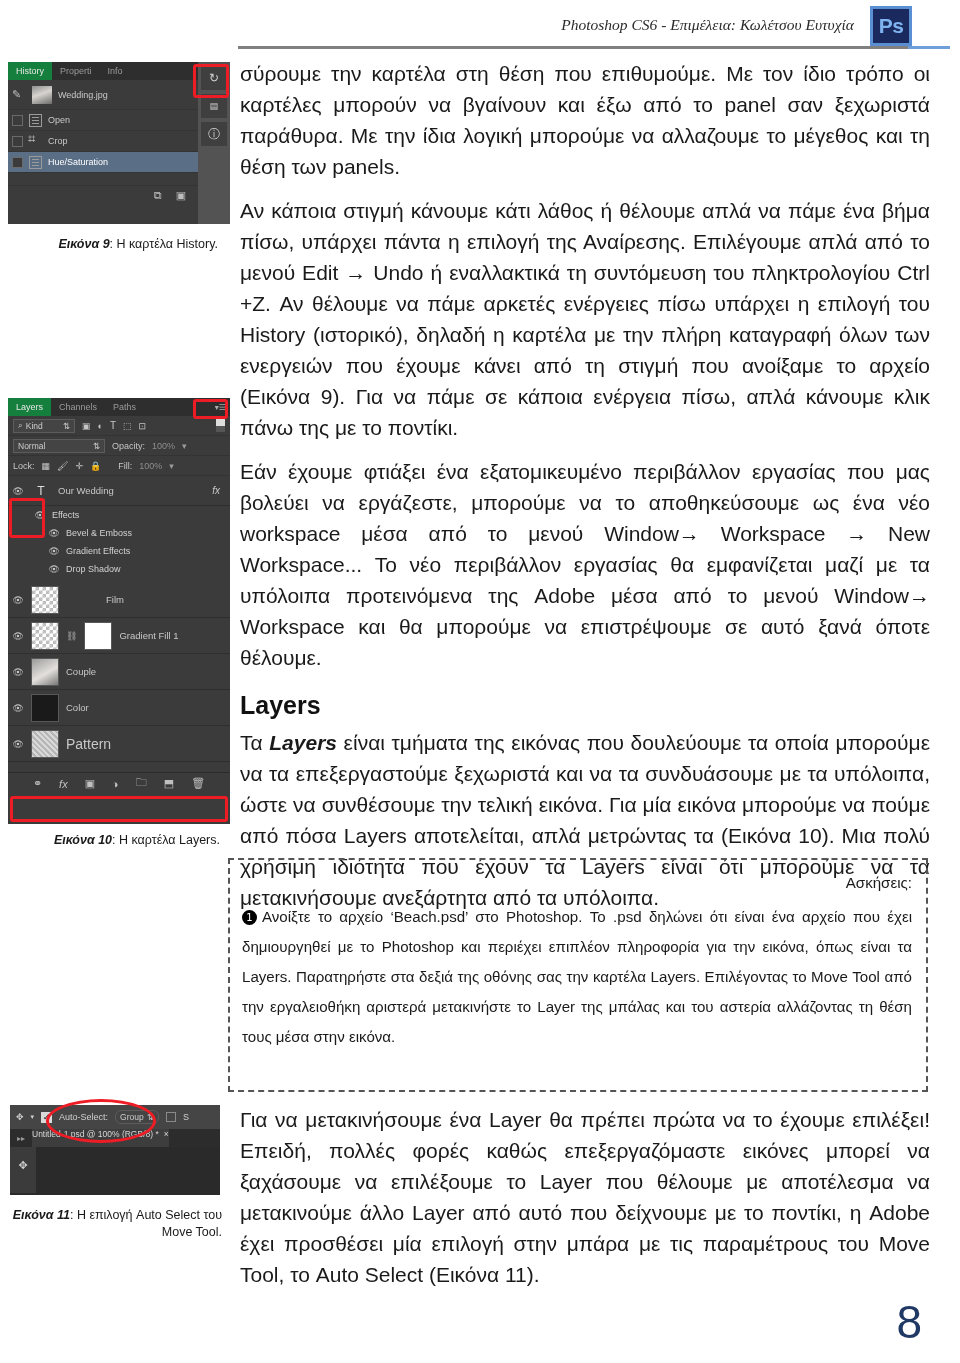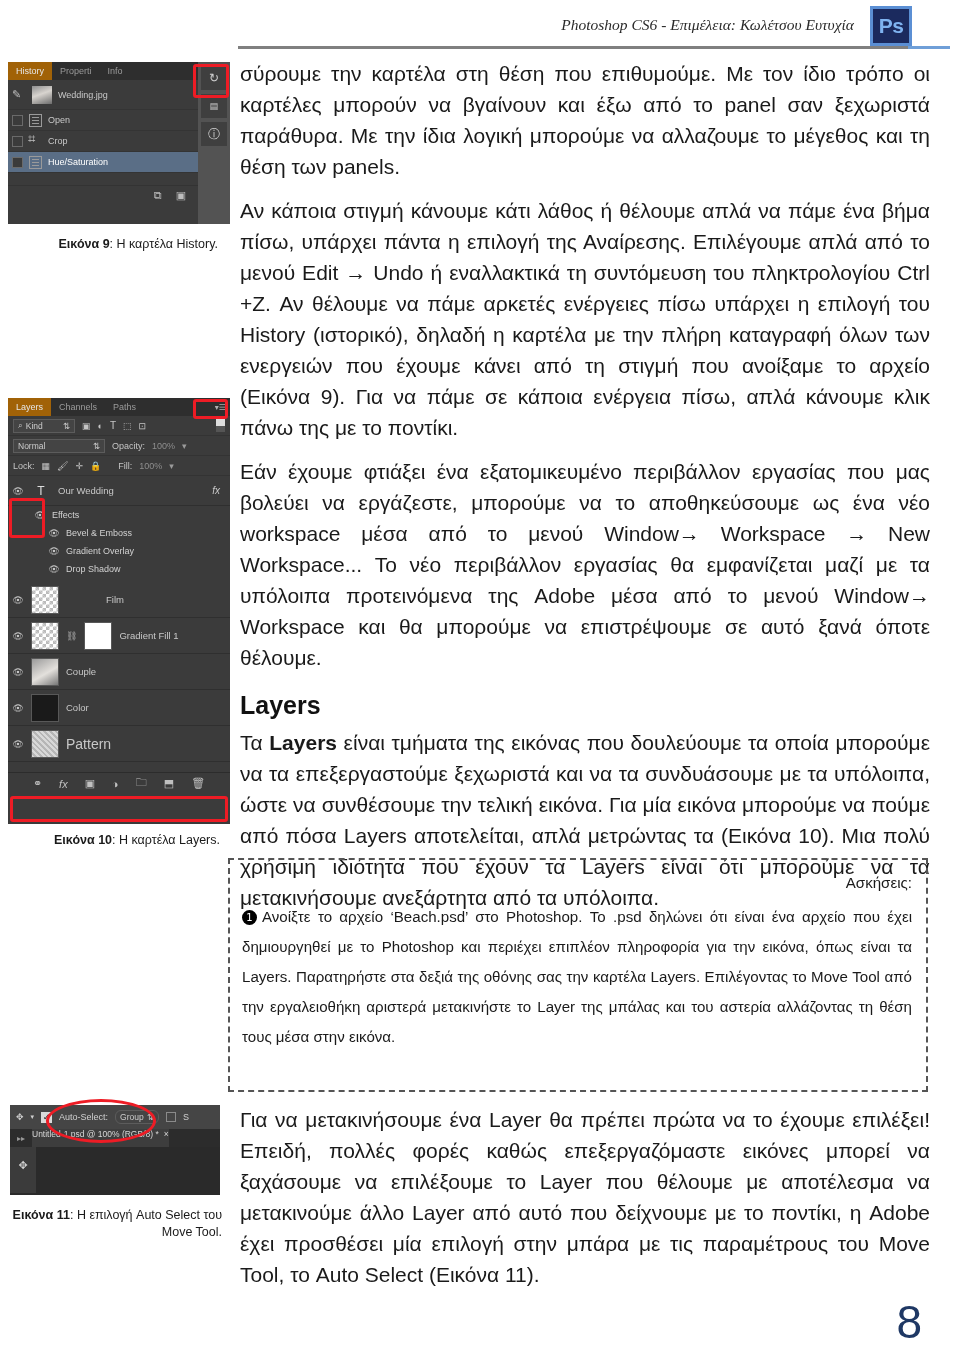--- a/index.html
+++ b/index.html
@@ -57,21 +57,21 @@
     margin-bottom: 13px;
   }
   .h2 {
     font-family: "Liberation Sans", sans-serif;
     font-size: 25px;
     font-weight: bold;
     color: #111;
     margin-top: 18px;
     margin-bottom: 7px;
   }
-  b { font-weight: bold; }
+  b { font-weight: bold; font-style: italic; }
 
   
   .exercise-box {
     position: absolute; left: 228px; top: 858px;
     width: 700px; height: 234px;
     border: 2px dashed #555;
     padding: 8px 14px 0 12px;
   }
   .exercise-box .para { line-height: 30px; font-size: 15.1px; margin-bottom: 0; }
   .ex-title { margin-bottom: 4px !important; text-align: right; }
@@ -107,21 +107,21 @@
     position: relative;
   }
   .tabbar {
     background: #2e2e2e; height: 18px; display: flex; align-items: stretch;
     position: relative;
   }
   .tab {
     padding: 0 8px; display: flex; align-items: center;
     font-size: 9px; color: #9a9a9a; background: #2e2e2e;
   }
-  .tab.active { background: #a16207; color: #e6e6e6; }
+  .tab.active { background: #15803d; color: #e6e6e6; }
   .tab-arrows {
     margin-left: auto; display: flex; align-items: center;
     padding-right: 4px; gap: 6px; color: #b0b0b0; font-size: 8px;
   }
 
   
   .hist-row {
     height: 21px; display: flex; align-items: center;
     border-bottom: 1px solid #343434;
     padding-left: 4px; gap: 6px;
@@ -353,21 +353,21 @@
     <div class="lp-effect">
       <span class="eye">👁</span>
       <span>Effects</span>
     </div>
     <div class="lp-effect sub">
       <span class="eye">👁</span>
       <span>Bevel &amp; Emboss</span>
     </div>
     <div class="lp-effect sub">
       <span class="eye">👁</span>
-      <span>Gradient Overlay</span>
+      <span>Gradient Effects</span>
     </div>
     <div class="lp-effect sub" style="margin-bottom:4px;">
       <span class="eye">👁</span>
       <span>Drop Shadow</span>
     </div>
 
     <div class="lp-layer">
       <span class="eye">👁</span>
       <span class="lthumb checker"></span>
       <span style="font-size:9.5px;padding-left:40px;">Film</span>

